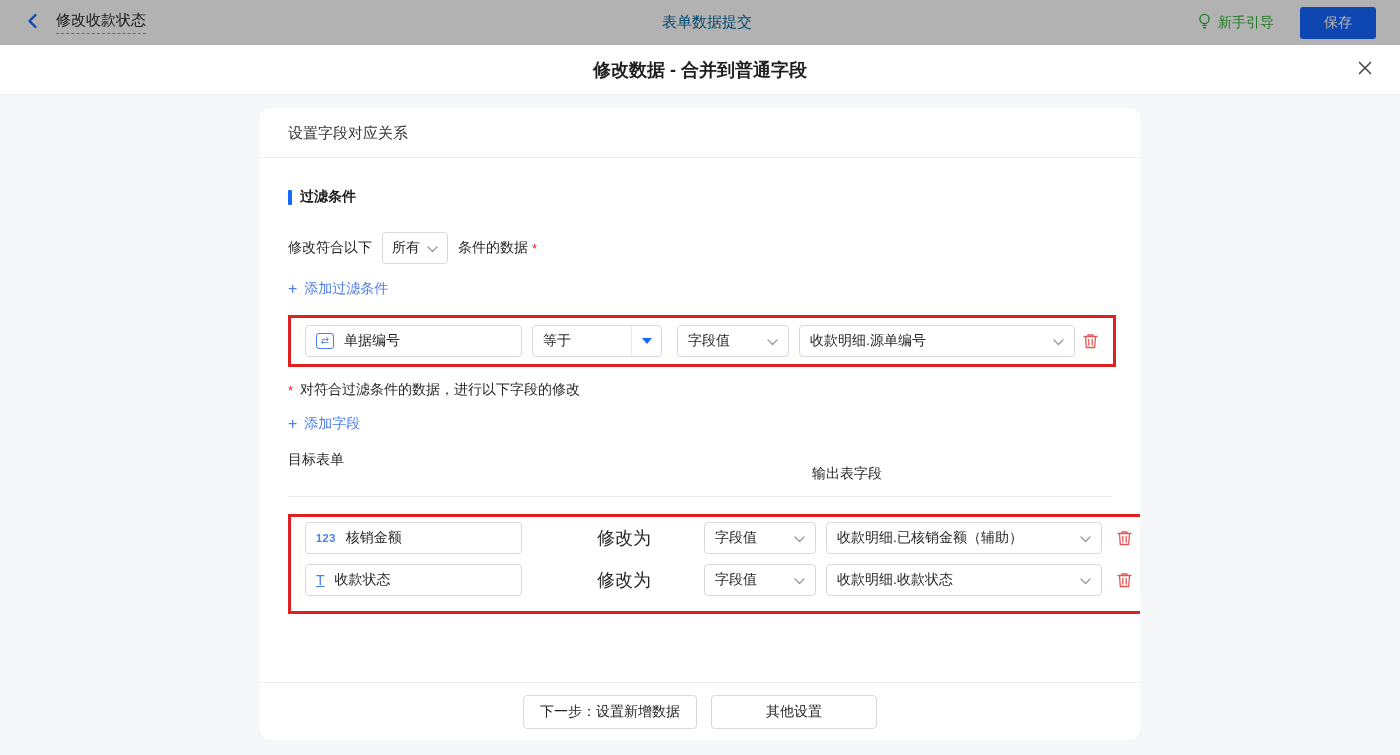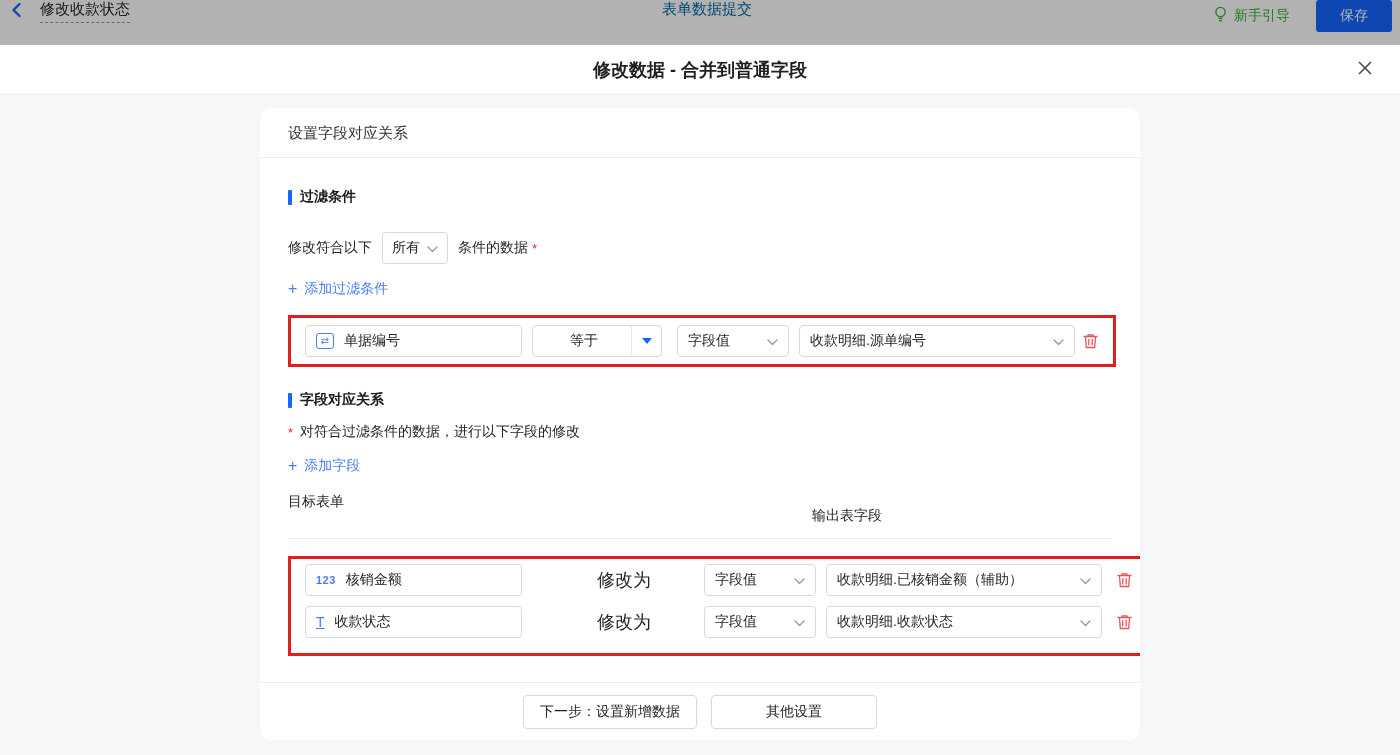--- a/index.html
+++ b/index.html
@@ -5,21 +5,21 @@
   * { box-sizing: border-box; }
   html,body { margin:0; padding:0; }
   body {
     width:1400px; height:755px; overflow:hidden;
     font-family:"Liberation Sans", sans-serif;
     background:#f6f7f9; color:#262626;
   }
   
   .topbar {
     position:relative; height:45px; background:#ffffff;
-    display:flex; align-items:flex-start; padding:0 8px;
+    display:flex; align-items:center; padding:0 24px;
   }
   .topbar .overlay { position:absolute; inset:0; background:rgba(0,0,0,0.30); z-index:5; }
   .tb-left { display:flex; align-items:center; gap:14px; }
   .tb-back { display:flex; align-items:center; cursor:pointer; }
   .tb-title { font-size:15px; color:#262626; padding-bottom:3px; border-bottom:1px dashed #9a9a9a; }
   .tb-center { position:absolute; left:50%; transform:translateX(-50%); font-size:15px; color:#0369a1;margin-left:7px; }
   .tb-right { margin-left:auto; display:flex; align-items:center; gap:26px; }
   .tb-guide { display:flex; align-items:center; gap:6px; color:#36b336; font-size:14px; cursor:pointer; }
   .tb-save {
     background:#1666ff; color:#fff; border:none; border-radius:3px;
@@ -176,21 +176,21 @@
       <div class="add-link">
         <span class="add-plus">+</span>
         <span>添加过滤条件</span>
       </div>
 
       <div class="hl-box hl-box1">
         <div class="chip" style="margin-right:10px;">
           <span class="icon-serial">⇄</span>
           <span class="chip-label">单据编号</span>
         </div>
-        <div class="op-select" style="margin-right:15px;padding-left:27px;">
+        <div class="op-select" style="margin-right:15px;">
           <span class="op-main">等于</span>
           <span class="op-caret">
               <span class="tri-down"></span>
             </span>
         </div>
         <div class="select sel-type">
           <span>字段值</span>
           <span>
             <svg width="11" height="7" viewBox="0 0 11 7">
                 <polyline points="1,1 5.5,5.5 10,1" fill="none" stroke="#9b9b9b" stroke-width="1.4" stroke-linecap="round" stroke-linejoin="round"></polyline>
@@ -205,24 +205,20 @@
               </svg>
           </span>
         </div>
         <button class="trash-btn">
           <svg width="17" height="18" viewBox="0 0 17 18">
               <path d="M2 4.5h13 M6 4.5V2.8h5v1.7 M3.5 4.5l.8 11h8.4l.8-11 M6.8 7.5v5.5 M10.2 7.5v5.5" fill="none" stroke="#e65555" stroke-width="1.3" stroke-linecap="round" stroke-linejoin="round"></path>
             </svg>
         </button>
       </div>
 
-      <div class="section-title" style="margin-top:24px;">
-        <span class="section-bar"></span>
-        <span>字段对应关系</span>
-      </div>
 
       <div class="cond-row" style="margin-top:14px;">
         <span class="req-lead">*</span>
         <span>对符合过滤条件的数据，进行以下字段的修改</span>
       </div>
 
       <div class="add-link">
         <span class="add-plus">+</span>
         <span>添加字段</span>
       </div>

